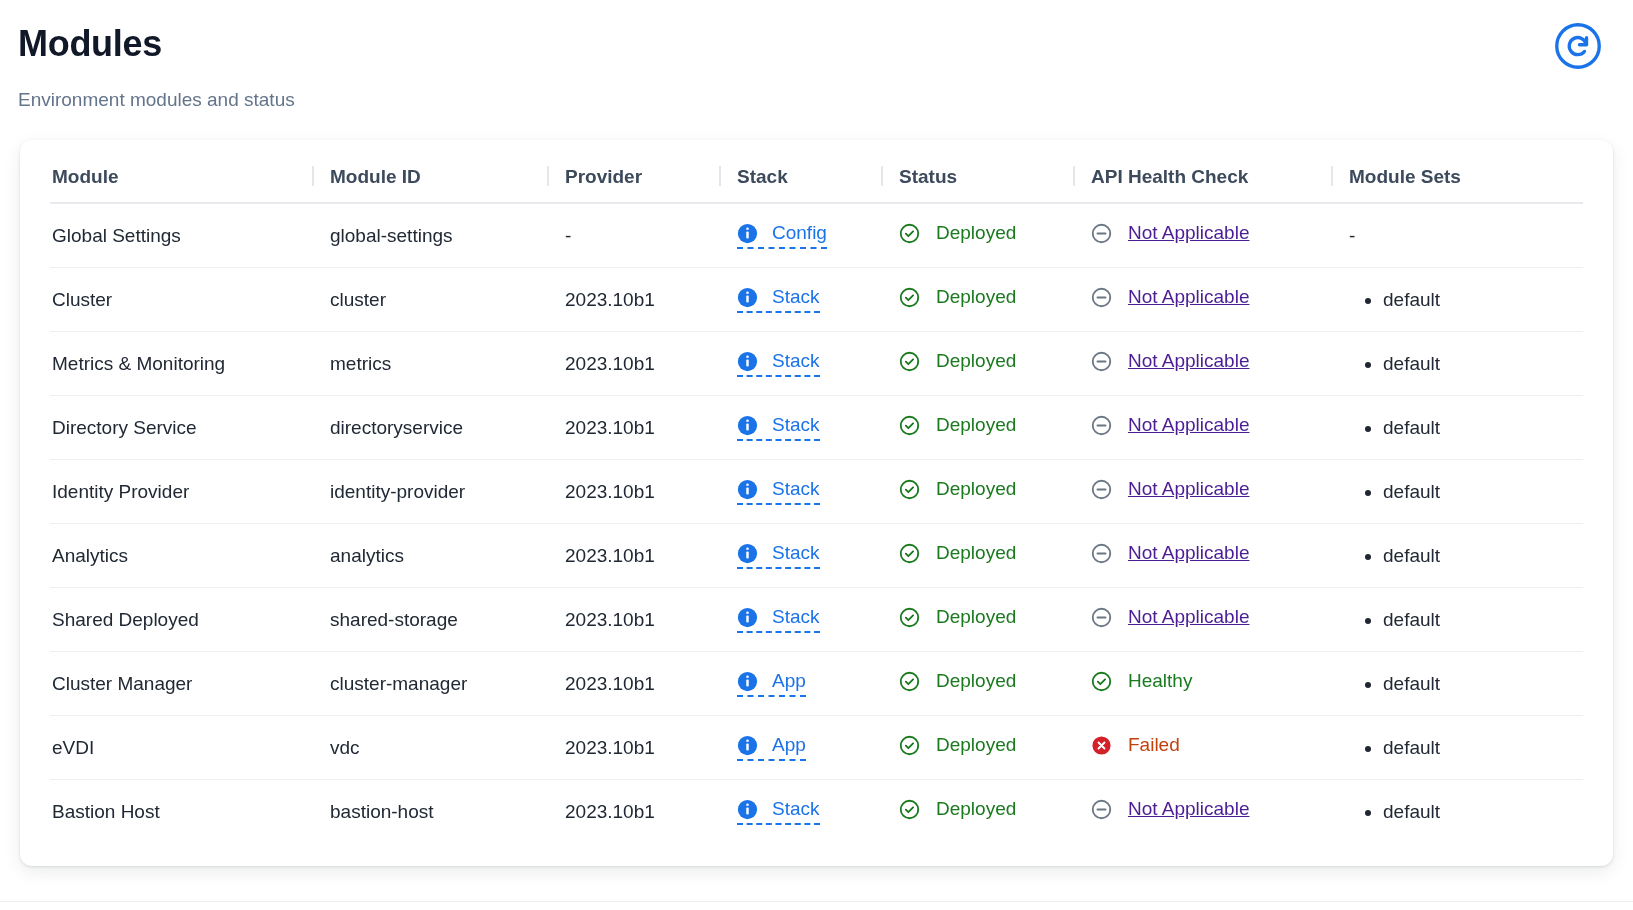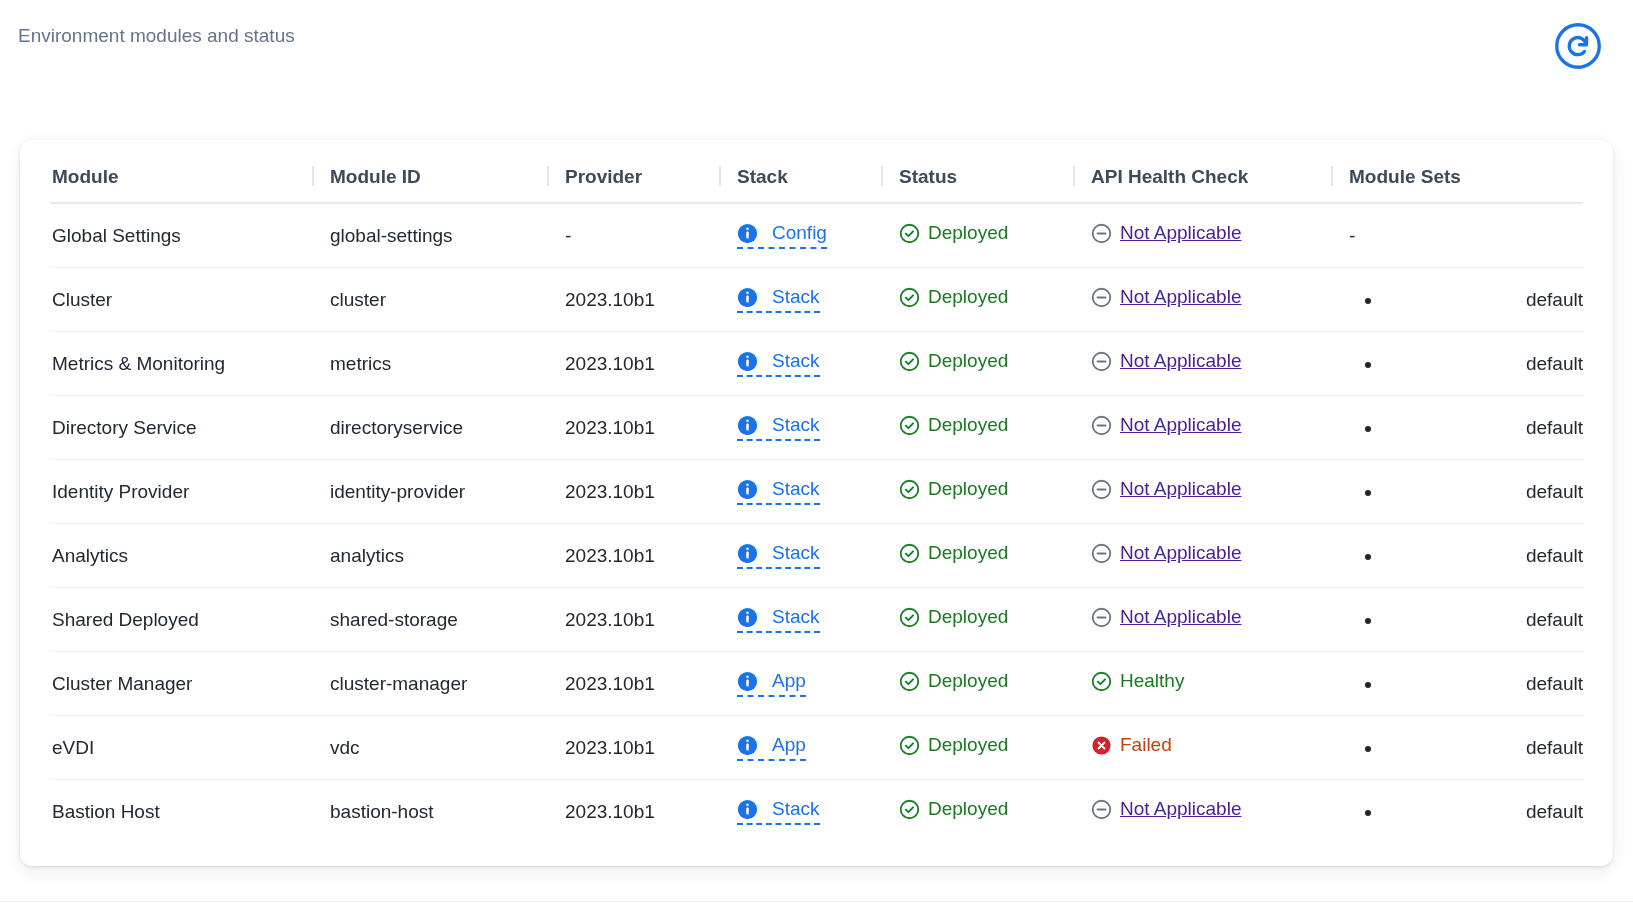--- a/index.html
+++ b/index.html
@@ -14,21 +14,21 @@
   
   .page-header {
     position: absolute; left: 0; top: 0; right: 0; height: 130px;
     padding: 22px 18px 0 18px;
   }
   .page-title {
     font-size: 36px; font-weight: bold; color: #111827; letter-spacing: -0.3px;
     line-height: 44px;
   }
   .page-subtitle {
-    font-size: 19px; color: #64748b; line-height: 28px; margin-top: 0;
+    font-size: 19px; color: #64748b; line-height: 28px; margin-top: 20px;
   }
   .refresh-button {
     position: absolute; right: 28px; top: 20px;
     width: 54px; height: 54px; border: none; background: transparent;
     cursor: pointer; padding: 0; display: flex; align-items: center; justify-content: center;
   }
 
   
   .card {
     position: absolute; left: 20px; top: 140px; width: 1593px; height: 726px;
@@ -69,51 +69,51 @@
   .type-link {
     display: inline-flex; align-items: center; gap: 14px;
     color: #1a73e8; font-size: 19px; cursor: pointer;
     border-bottom: 2px dashed #1a73e8; padding-bottom: 3px;
     text-decoration: none;
   }
   .info-icon { display: inline-flex; flex: 0 0 auto; }
 
   
   .stat {
-    display: inline-flex; align-items: center; gap: 8px; font-size: 19px;
+    display: inline-flex; align-items: center; gap: 16px; font-size: 19px;
   }
   .stat.ok   { color: #1a7a1f; }
   .stat.fail { color: #c2410c; }
   .stat.na   { color: #4c1d95; text-decoration: underline; }
   .stat .sicon { display: inline-flex; flex: 0 0 auto; }
 
   
   ul.sets { list-style: none; margin: 0; padding: 0; }
   ul.sets li {
     position: relative; padding-left: 34px; font-size: 19px; color: #212934;
     line-height: 24px;
-    text-align: right;
   }
   ul.sets li::before {
     content: ""; position: absolute; left: 16px; top: 10px;
     width: 6px; height: 6px; border-radius: 50%; background: #1f2733;
   }
   .dash { color: #212934; font-size: 19px; }
 
   
   .bottom-rule {
     position: absolute; left: 0; right: 0; bottom: 8px; height: 1px; background: #eceef1;
   }
 </style>
 </head>
 <body>
 
 <div class="page">
 
   <div class="page-header">
+    <div class="page-title">Modules</div>
     <div class="page-subtitle">Environment modules and status</div>
     <button class="refresh-button" title="Refresh">
       <span>
         <svg width="50" height="50" viewBox="0 0 24 24" fill="none" stroke="#1a73e8" stroke-width="1.6" stroke-linecap="round" stroke-linejoin="round">
           <circle cx="12" cy="12" r="10.2"></circle>
           <path d="M16.1 8.0 v3.4 h-3.4"></path>
           <path d="M15.9 11.2 A4.1 4.1 0 1 0 15.1 14.6"></path>
         </svg>
       </span>
     </button>

